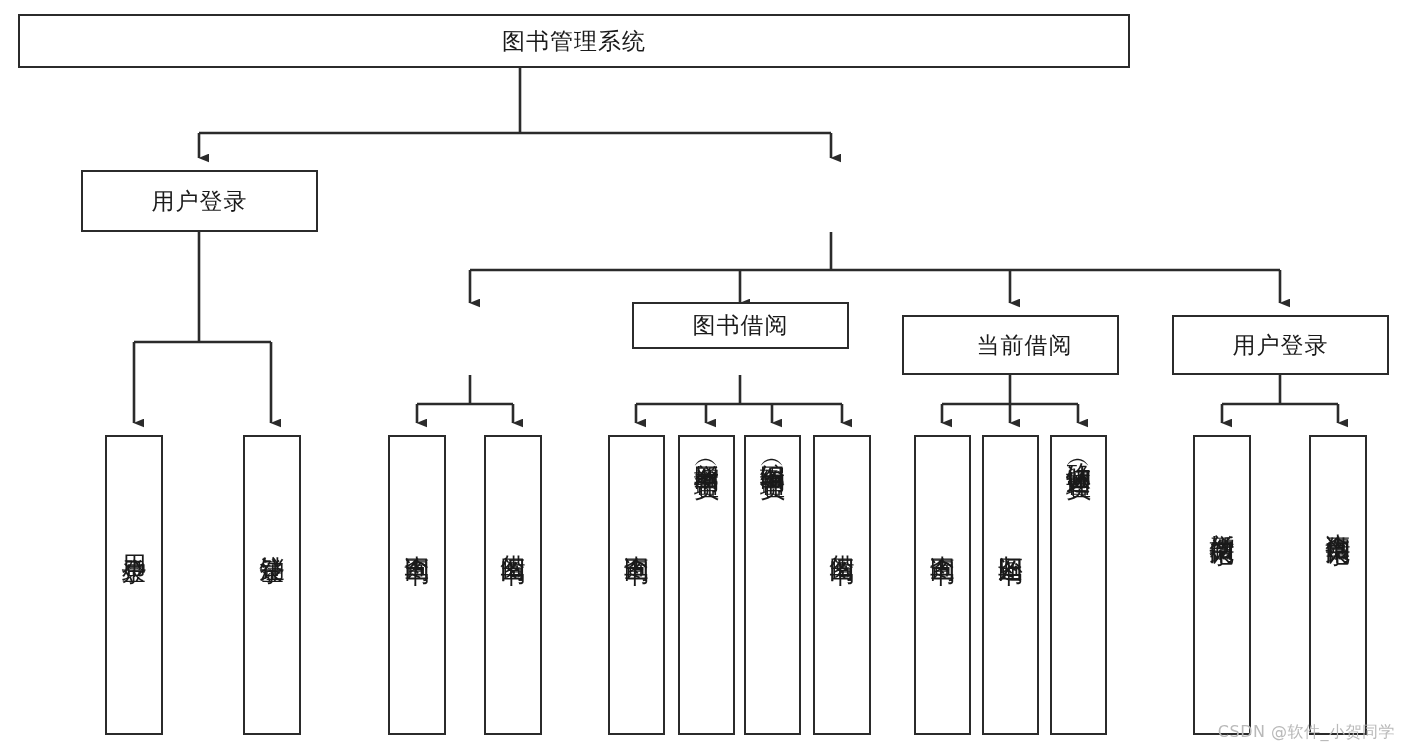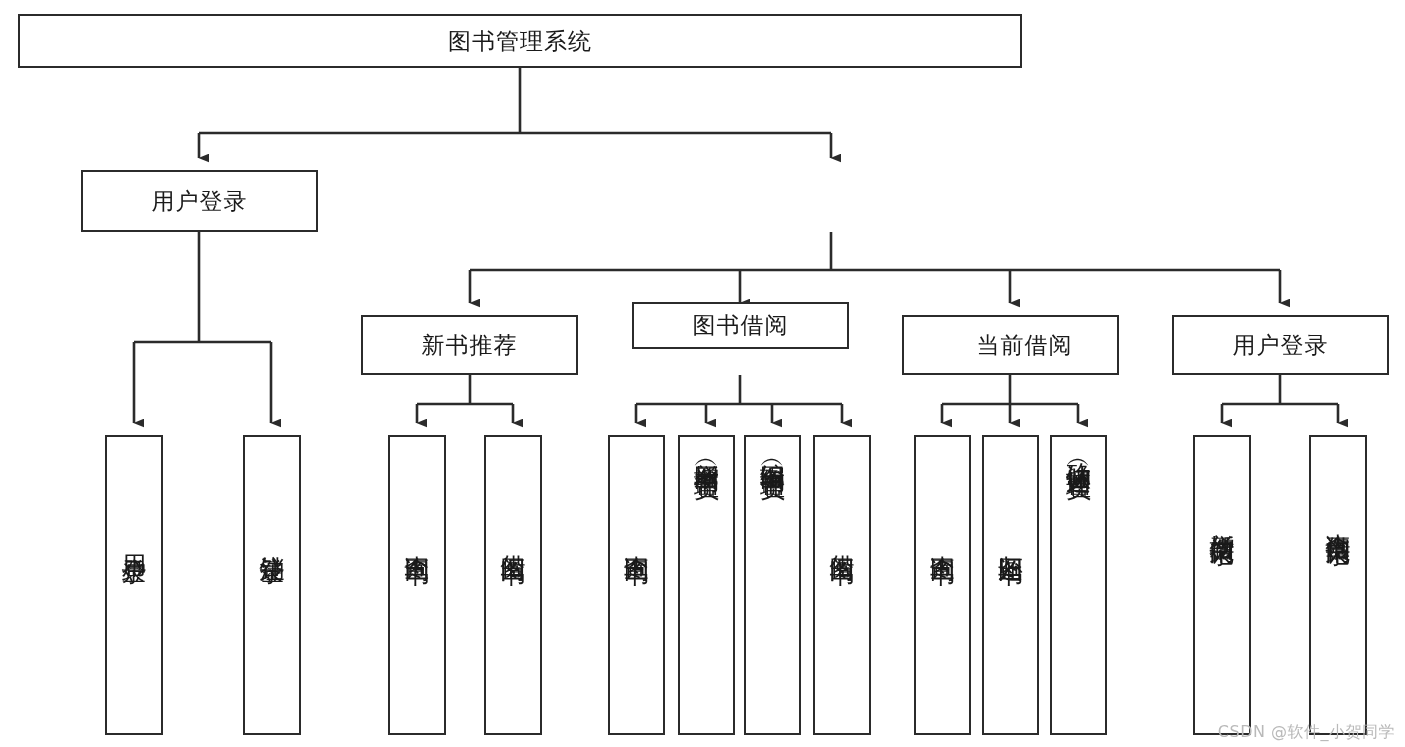--- a/index.html
+++ b/index.html
@@ -118,31 +118,28 @@
       <path d="M1010,404 L1010,423" marker-end="url(#arrowhead)"></path>
       <path d="M1078,404 L1078,423" marker-end="url(#arrowhead)"></path>
 
       <path d="M1280,375 L1280,404"></path>
       <path d="M1222,404 L1338,404"></path>
       <path d="M1222,404 L1222,423" marker-end="url(#arrowhead)"></path>
       <path d="M1338,404 L1338,423" marker-end="url(#arrowhead)"></path>
     </g>
   </svg>
 
-  <div class="node-box" style="left:18px; top:14px; width:1004px; height:54px;">
+  <div class="node-box" style="left:18px; top:14px; width:1112px; height:54px;">
     <span class="node-label">图书管理系统</span>
   </div>
 
   <div class="node-box" style="left:81px; top:170px; width:237px; height:62px;">
     <span class="node-label">用户登录</span>
   </div>
 
-  <div class="node-box" style="left:361px; top:315px; width:217px; height:60px;">
-    <span class="node-label">新书推荐</span>
-  </div>
   <div class="node-box" style="left:632px; top:302px; width:217px; height:47px;">
     <span class="node-label">图书借阅</span>
   </div>
   <div class="node-box" style="left:902px; top:315px; width:217px; height:60px;padding-left:28px;">
     <span class="node-label">当前借阅</span>
   </div>
   <div class="node-box" style="left:1172px; top:315px; width:217px; height:60px;">
     <span class="node-label">用户登录</span>
   </div>
 

